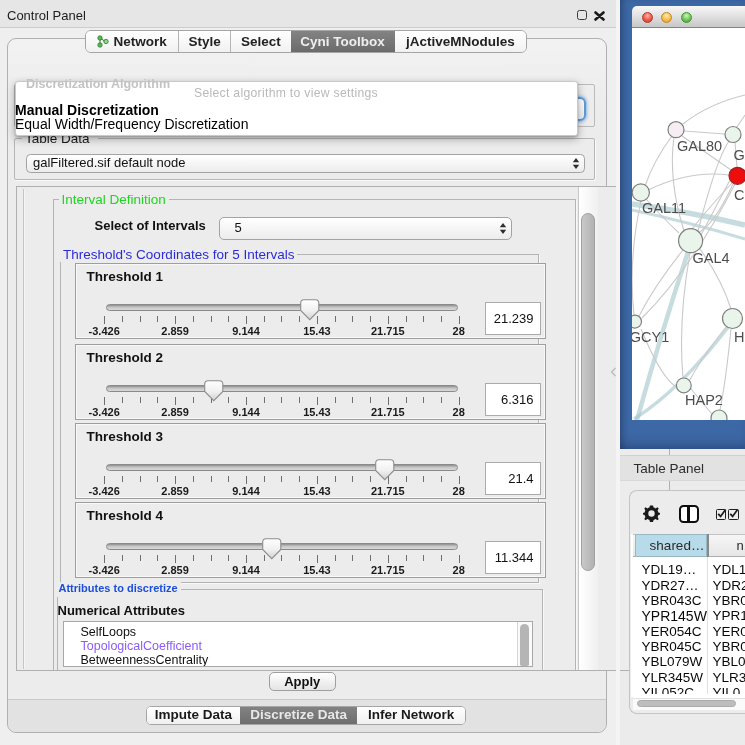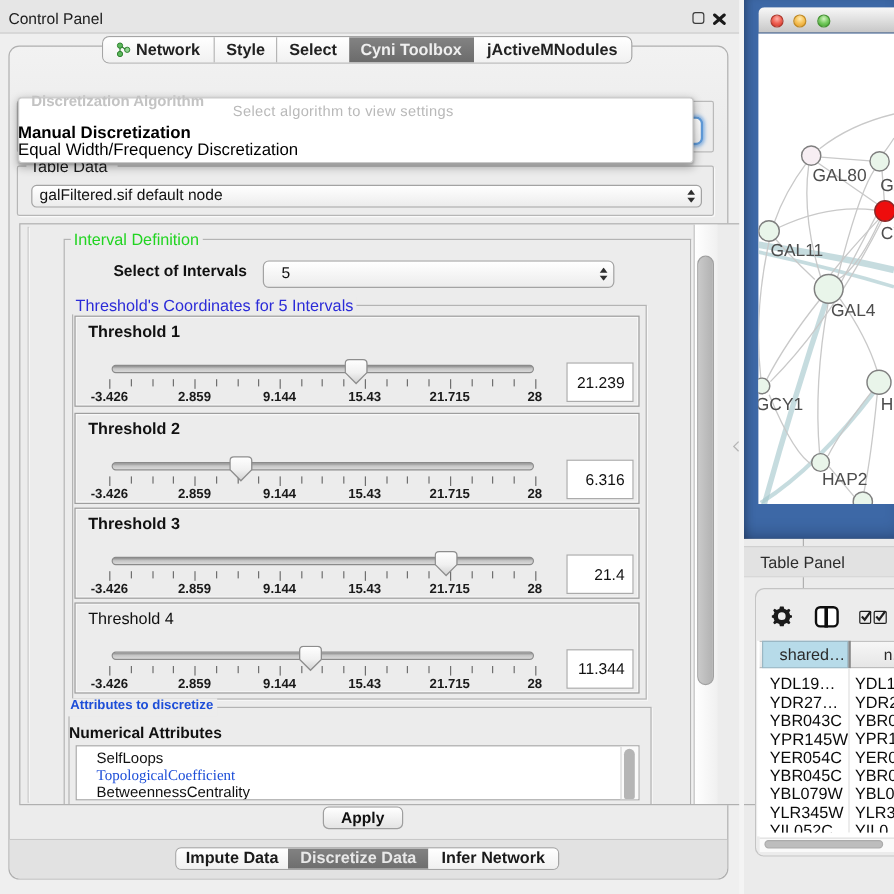--- a/index.html
+++ b/index.html
@@ -1,19 +1,19 @@
 <!DOCTYPE html>
 <html><head><meta charset="utf-8">
 <style>
 html,body{margin:0;padding:0;}
 *{box-sizing:border-box;font-family:"Liberation Sans",sans-serif;}
 #root{position:relative;width:745px;height:745px;background:#ebebeb;overflow:hidden;}
 .tick{position:absolute;width:1px;background:#6f6f6f;}
 .tlab{position:absolute;font-size:11px;font-weight:bold;color:#1a1a1a;transform:translateX(-50%);white-space:nowrap;}
-.thpanel{position:absolute;background:#ececec;border:1px solid #9e9e9e;box-shadow:inset 0 0 0 1px #f8f8f8;}
+.thpanel{position:absolute;background:#ececec;border:1px solid #9e9e9e;box-shadow:inset 0 0 0 1px #f8f8f8;margin-left:13px;}
 .vfield{position:absolute;background:#fff;border:1px solid #ababab;font-size:13px;color:#111;text-align:right;padding-right:6px;}
 </style></head><body>
 <div id="root">
 
 <div style="position:absolute;left:0px;top:28px;width:616px;height:717px;background:#efefef;"></div>
 <div style="position:absolute;left:0px;top:0px;width:616px;height:28px;background:#e6e6e6;border-bottom:1px solid #cdcdcd;"></div>
 <div style="position:absolute;left:7px;top:8px;width:200px;height:16px;font-size:13px;color:#1c1c1c;">Control Panel</div>
 <div style="position:absolute;left:576.5px;top:10px;width:10.5px;height:10px;border:1.8px solid #3c3c3c;border-radius:2.5px;"></div>
 <svg style="position:absolute;left:593.5px;top:10.5px" width="11" height="10">
       <path d="M1.5,1.5 L9.5,8.5 M9.5,1.5 L1.5,8.5" stroke="#1a1a1a" stroke-width="2.6" stroke-linecap="round"></path>
@@ -161,21 +161,21 @@
               <stop offset="0" stop-color="#ffffff"></stop>
               <stop offset="0.55" stop-color="#f0f0f0"></stop>
               <stop offset="1" stop-color="#d2d2d2"></stop>
             </linearGradient>
           </defs>
           <path d="M4,0.7 L15.5,0.7 Q18.8,0.7 18.8,4 L18.8,11.5 L9.75,20.6 L0.7,11.5 L0.7,4 Q0.7,0.7 4,0.7 Z" fill="url(#g)" stroke="#8d8d8d" stroke-width="1.1"></path>
         </svg>
 <div class="vfield" style="left:409px;top:38px;width:55.5px;height:33px;line-height:31px;">21.4</div>
 </div>
 <div class="thpanel" style="left:45.0px;top:315.3px;width:470.5px;height:76.5px;">
-<div style="position:absolute;left:10.5px;top:5.5px;font-size:13.5px;font-weight:normal;color:#111;">Threshold 4</div>
+<div style="position:absolute;left:10.5px;top:5.5px;font-size:13.5px;font-weight:bold;color:#111;">Threshold 4</div>
 <div style="position:absolute;left:29.5px;top:40.5px;width:352px;height:6.5px;border-radius:3.5px;background:linear-gradient(#8e8e8e,#c6c6c6 45%,#d9d9d9);border:0.5px solid #8a8a8a;"></div>
 <div class="tick" style="left:28.2px;top:52px;height:8px;"></div>
 <div class="tick" style="left:45.9px;top:52px;height:6px;"></div>
 <div class="tick" style="left:63.7px;top:52px;height:6px;"></div>
 <div class="tick" style="left:81.4px;top:52px;height:6px;"></div>
 <div class="tick" style="left:99.1px;top:52px;height:8px;"></div>
 <div class="tick" style="left:116.8px;top:52px;height:6px;"></div>
 <div class="tick" style="left:134.6px;top:52px;height:6px;"></div>
 <div class="tick" style="left:152.3px;top:52px;height:6px;"></div>
 <div class="tick" style="left:170.0px;top:52px;height:8px;"></div>
@@ -207,21 +207,21 @@
           </defs>
           <path d="M4,0.7 L15.5,0.7 Q18.8,0.7 18.8,4 L18.8,11.5 L9.75,20.6 L0.7,11.5 L0.7,4 Q0.7,0.7 4,0.7 Z" fill="url(#g)" stroke="#8d8d8d" stroke-width="1.1"></path>
         </svg>
 <div class="vfield" style="left:409px;top:38px;width:55.5px;height:33px;line-height:31px;">11.344</div>
 </div>
 <div style="position:absolute;left:40.1px;top:402.3px;width:486px;height:300px;border:1px solid #b4b4b4;box-shadow:1px 1px 0 #f8f8f8;"></div>
 <div style="position:absolute;left:38.5px;top:395.6px;width:0px;height:0px;width:auto;height:15px;font-size:11px;color:#1d4ed8;background:#ececec;padding:0 3px;white-space:nowrap;font-weight:bold;">Attributes to discretize</div>
 <div style="position:absolute;left:40.5px;top:416.8px;width:200px;height:15px;font-size:13px;font-weight:bold;color:#111;white-space:nowrap;">Numerical Attributes</div>
 <div style="position:absolute;left:45.5px;top:434.5px;width:470.5px;height:45.5px;background:#fff;border:1px solid #a8a8a8;overflow:hidden;">
 <div style="position:absolute;left:17px;top:3.3px;font-size:12.5px;color:#111;">SelfLoops</div>
-<div style="position:absolute;left:17px;top:17.1px;font-size:12.5px;color:#1d4ed8;font-family:Liberation Serif, serif;">TopologicalCoefficient</div>
+<div style="position:absolute;left:17px;top:17.1px;font-size:12.5px;color:#8b5cf6;">TopologicalCoefficient</div>
 <div style="position:absolute;left:17px;top:31.0px;font-size:12.5px;color:#111;">BetweennessCentrality</div>
 
 <div style="position:absolute;right:0px;top:0;width:15.5px;height:45.5px;background:#fafafa;border-left:1px solid #d6d6d6;"></div>
 <div style="position:absolute;right:3.5px;top:2px;width:9px;height:42px;border-radius:5px 5px 2px 2px;background:#b5b5b5;"></div>
 </div>
 <div style="position:absolute;left:561px;top:0;width:19.5px;height:485px;background:linear-gradient(to right,#ffffff,#f0f0f0);border-left:1px solid #c6c6c6;"></div>
 <div style="position:absolute;left:563.5px;top:26px;width:14px;height:358px;border-radius:7px;background:linear-gradient(to right,#c9c9c9,#b2b2b2);border:0.5px solid #a0a0a0;"></div>
 </div>
 <div style="position:absolute;left:269px;top:672px;width:66.5px;height:18.5px;background:linear-gradient(#ffffff,#e4e4e4);border:1px solid #9f9f9f;border-radius:5px;font-size:13px;font-weight:600;color:#111;text-align:center;line-height:17px;">Apply</div>
 <div style="position:absolute;left:8px;top:699px;width:598px;height:33.2px;background:#e2e2e2;border-top:1px solid #c8c8c8;border-radius:0 0 9px 9px;"></div>

